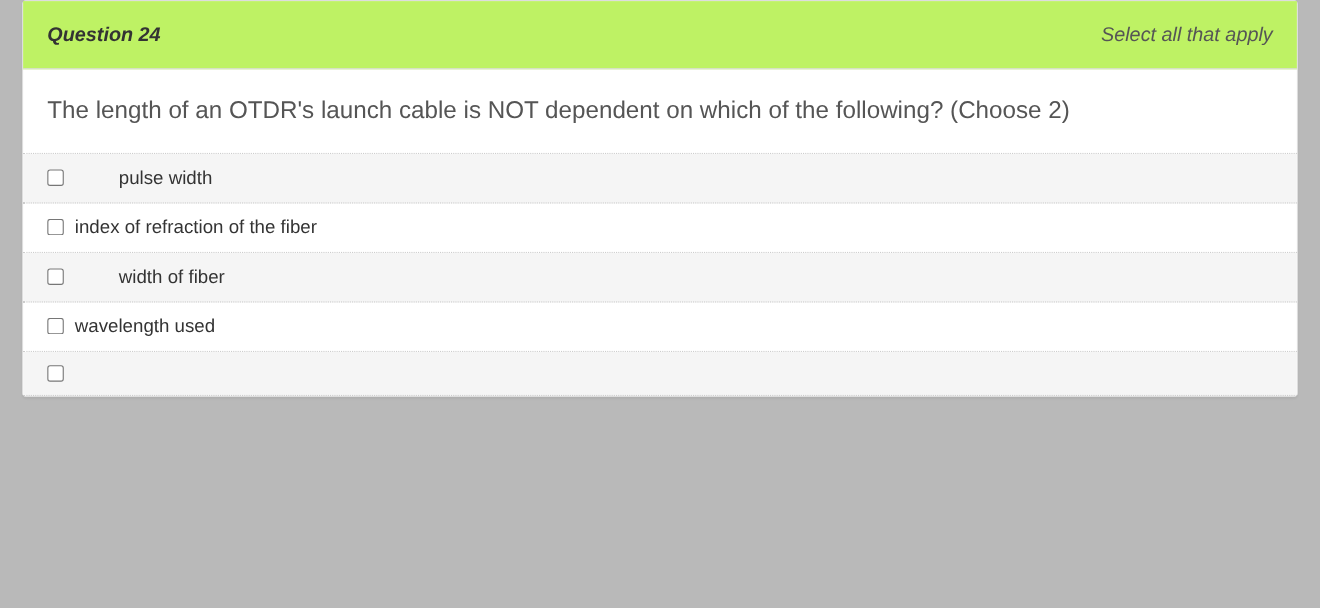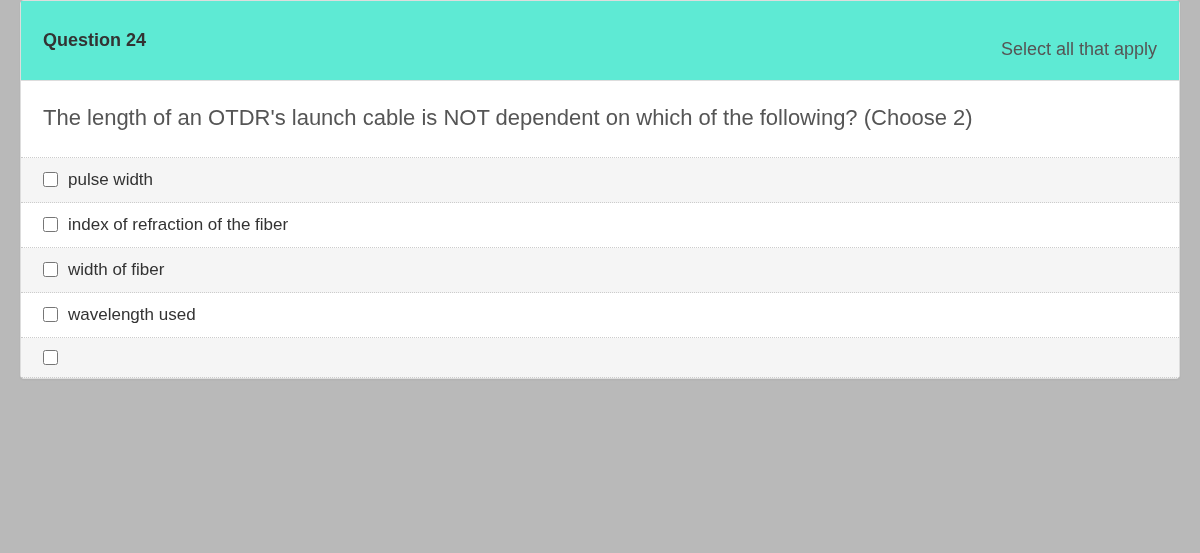--- a/index.html
+++ b/index.html
@@ -16,52 +16,53 @@
       border: 1px solid #ddd;
       border-radius: 4px;
       box-shadow: 0 1px 2px rgba(0,0,0,0.05);
       width: 100%;
     }
     .card-header {
       display: flex;
       justify-content: space-between;
       align-items: center;
       padding: 20px 22px;
-      background: #5eead4;
+      background: #bef264;
       border-bottom: 1px solid #ddd;
+      font-style: italic;
     }
     .question-number {
       font-weight: 700;
       color: #333;
       font-size: 18px;
     }
     .question-hint {
       color: #555;
       font-size: 18px;
-      margin-top: 18px;
     }
     .question-text {
       padding: 22px 22px 24px 22px;
       font-size: 22px;
       color: #555;
       line-height: 1.35;
       border-bottom: 1px dotted #ccc;
     }
     .options-list { }
     .option-row {
       display: flex;
       align-items: center;
       padding: 12px 22px;
       border-bottom: 1px dotted #ccc;
       font-size: 17px;
       color: #333;
       cursor: pointer;
     }
     .option-row.alt {
       background: #f5f5f5;
+      gap: 40px;
     }
     .option-row input[type="checkbox"] {
       width: 15px;
       height: 15px;
       margin-right: 10px;
       cursor: pointer;
     }
     .card-footer {
       display: flex;
       justify-content: flex-end;

